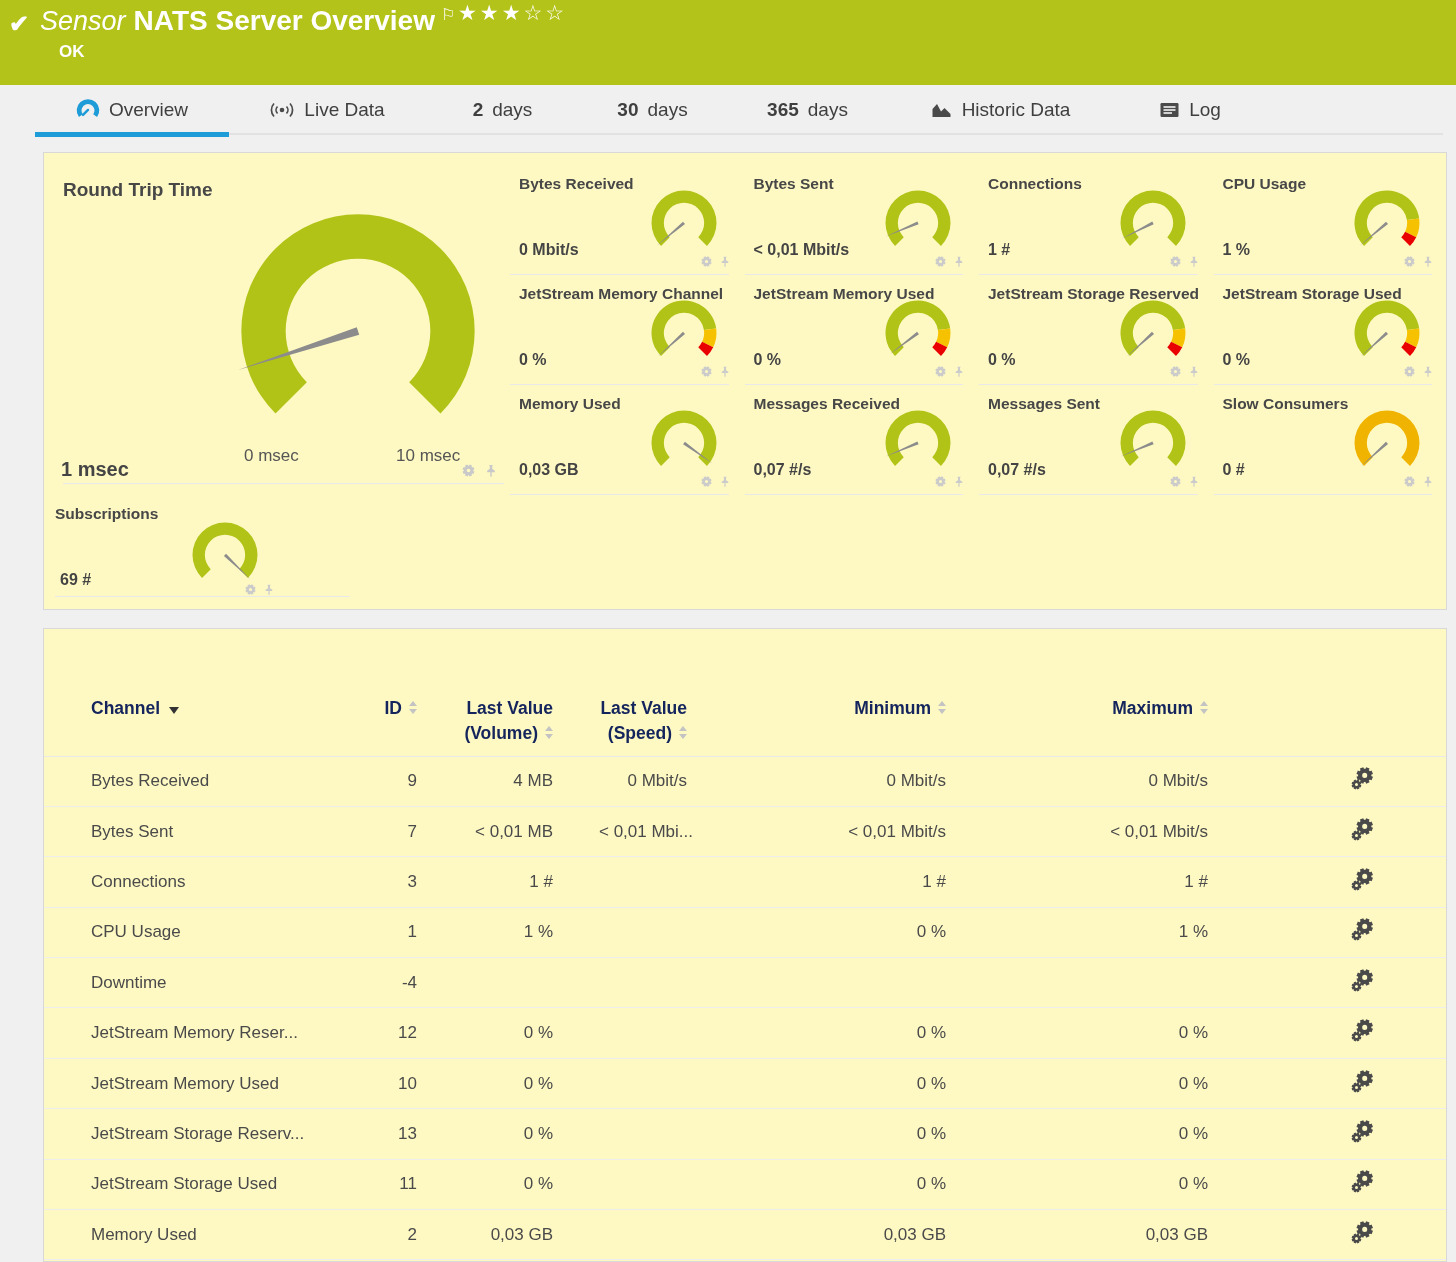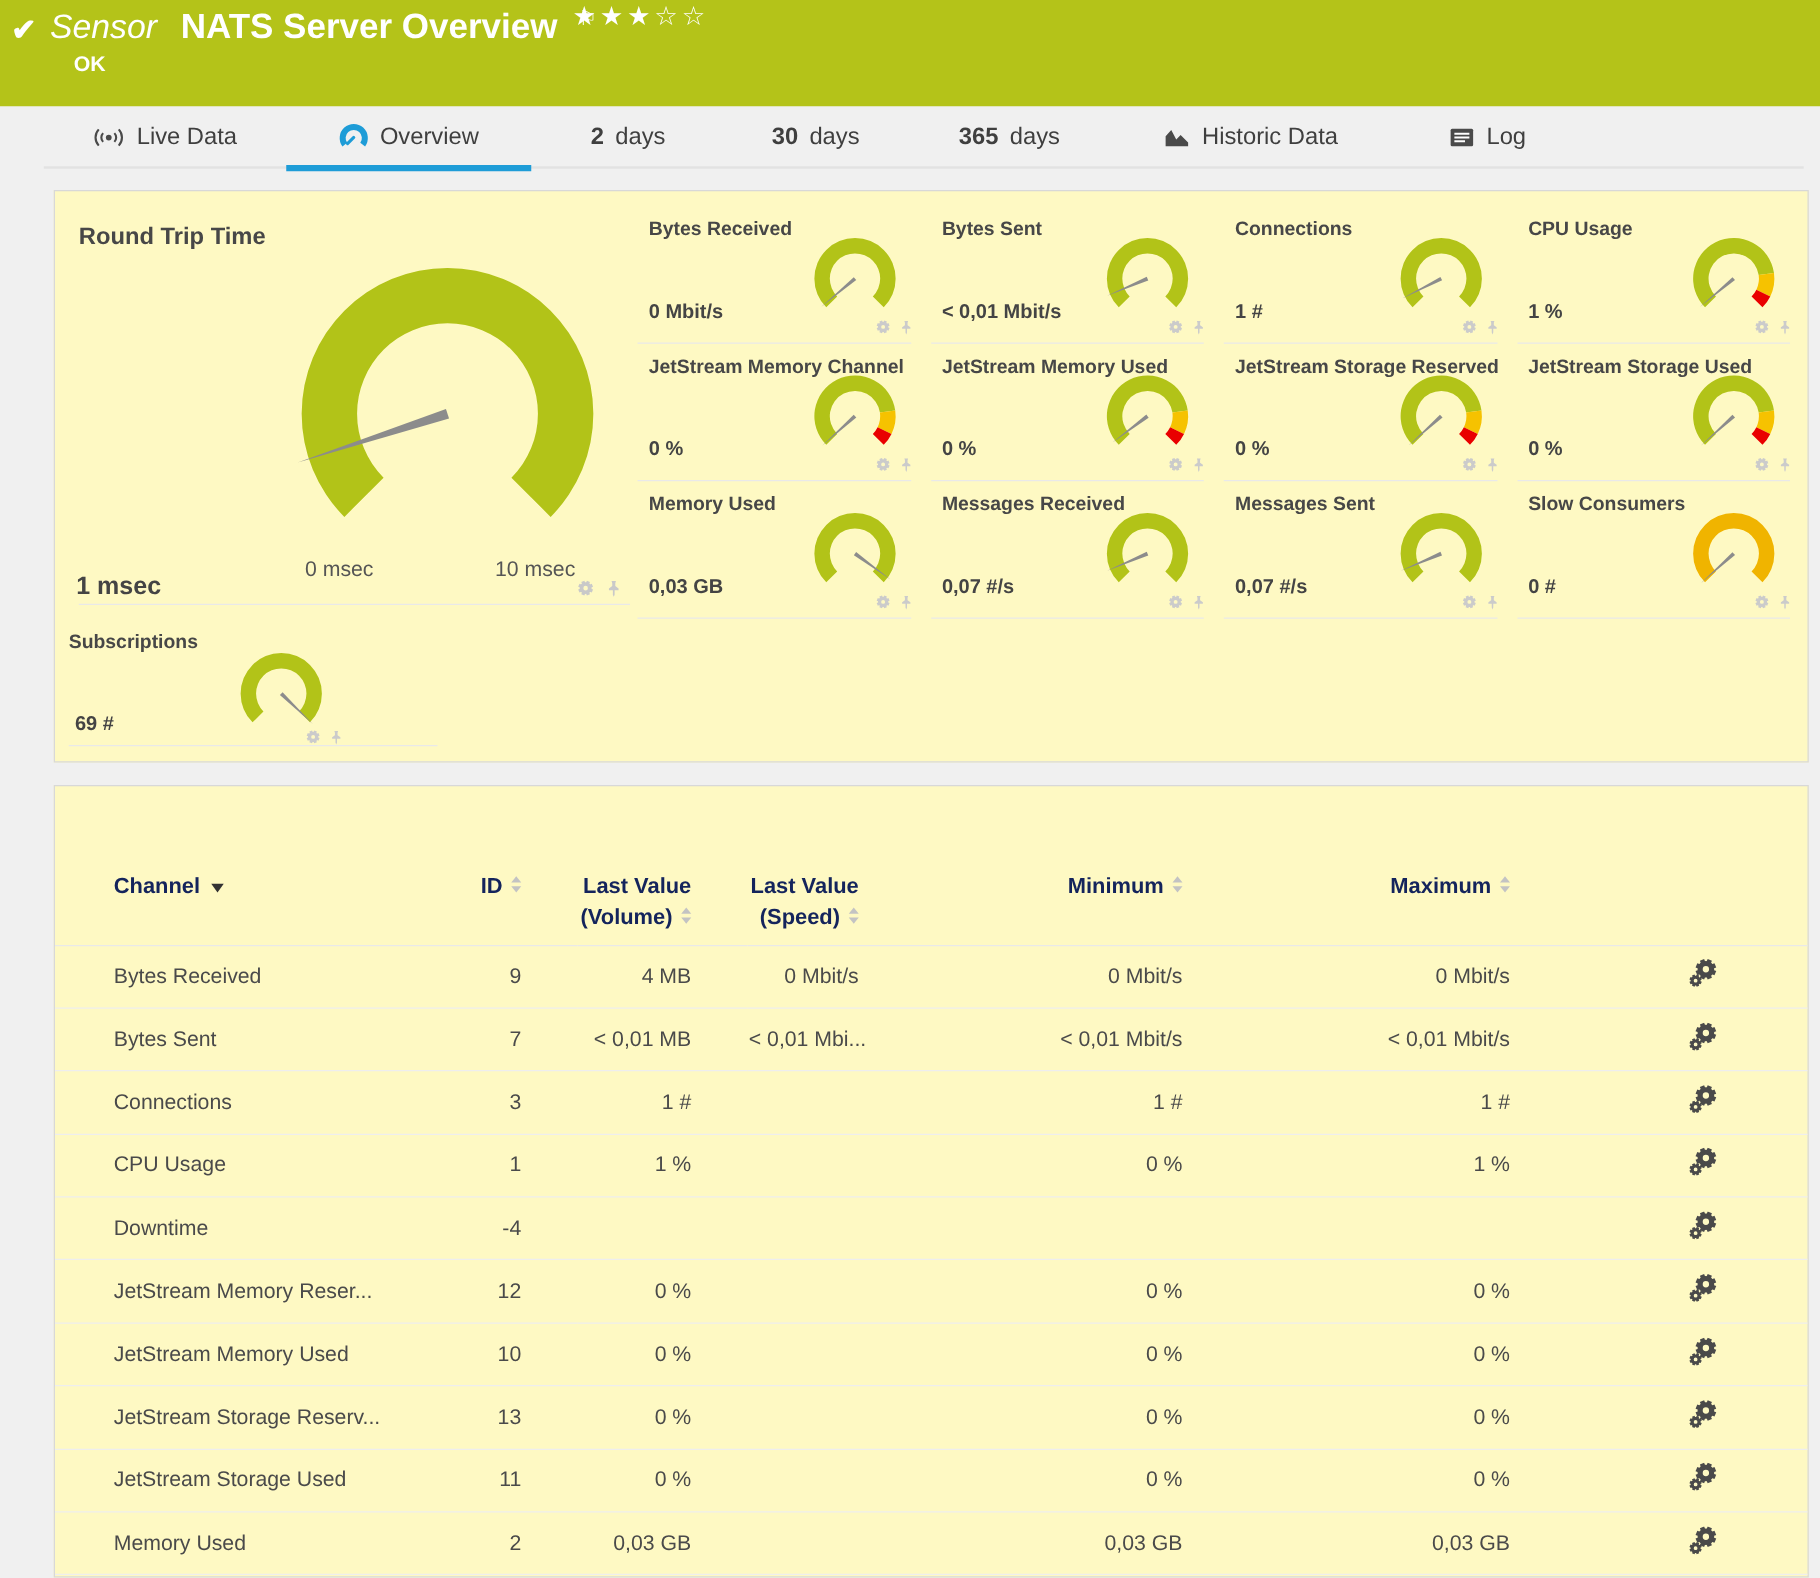--- a/index.html
+++ b/index.html
@@ -5,21 +5,21 @@
   * { box-sizing: border-box; }
   html,body { margin:0; padding:0; }
   body {
     width:1456px; height:1262px; overflow:hidden; position:relative;
     background:#f0f0f0; font-family:"Liberation Sans", sans-serif;
   }
 
   
   .topbar { height:85px; background:#b4c319; position:relative; color:#fff; }
   .topbar .check { position:absolute; left:9px; top:10px; font-size:24px; font-weight:bold; }
-  .sensor-line { position:absolute; left:40px; top:5px; display:flex; align-items:baseline; gap:19px; }
+  .sensor-line { position:absolute; left:40px; top:5px; display:flex; align-items:baseline; gap:8px; }
   .sensor-type { font-style:italic; font-size:27px; }
   .sensor-title { font-weight:700; font-size:28px; }
   .flag { font-size:16px; position:relative; top:-10px; left:-2px; }
   .stars { position:absolute; left:458px; top:1px; font-size:21px; letter-spacing:3px; }
   .status-ok { position:absolute; left:59px; top:42px; font-size:17px; font-weight:700; }
 
   
   .tabs { display:flex; padding-left:35px; height:57px; position:relative; }
   .tabs::before { content:""; position:absolute; left:35px; right:13px; bottom:7px; height:2px; background:#e2e2e2; }
   .tab { display:flex; align-items:center; justify-content:center; gap:9px; font-size:19px;
@@ -90,38 +90,38 @@
   <div class="sensor-line">
     <span class="sensor-type">Sensor</span>
     <span class="sensor-title">NATS Server Overview</span>
     <span class="flag">⚐</span>
   </div>
   <span class="stars">★★★☆☆</span>
   <span class="status-ok">OK</span>
 </div>
 
 <div class="tabs">
+    <div class="tab active">
+      <svg width="24" height="21" viewBox="0 0 24 22">
+        <path d="M4.5 17.5 A9.3 9.3 0 1 1 19.5 17.5" fill="none" stroke="#1e9cd7" stroke-width="5"></path>
+        <line x1="12" y1="11.5" x2="6.8" y2="16.6" stroke="#1e9cd7" stroke-width="2.6" stroke-linecap="round"></line>
+      </svg>
+      <span>Overview</span>
+    </div>
     <div class="tab">
       <svg width="26" height="20" viewBox="0 0 26 20">
         <g fill="none" stroke="#4a4a4a" stroke-width="1.7">
           <path d="M8.5 6.5 a5 5 0 0 0 0 7"></path>
           <path d="M5 3.5 a9.5 9.5 0 0 0 0 13"></path>
           <path d="M17.5 6.5 a5 5 0 0 1 0 7"></path>
           <path d="M21 3.5 a9.5 9.5 0 0 1 0 13"></path>
         </g>
         <circle cx="13" cy="10" r="2.3" fill="#4a4a4a"></circle>
       </svg>
       <span>Live Data</span>
-    </div>
-    <div class="tab active">
-      <svg width="24" height="21" viewBox="0 0 24 22">
-        <path d="M4.5 17.5 A9.3 9.3 0 1 1 19.5 17.5" fill="none" stroke="#1e9cd7" stroke-width="5"></path>
-        <line x1="12" y1="11.5" x2="6.8" y2="16.6" stroke="#1e9cd7" stroke-width="2.6" stroke-linecap="round"></line>
-      </svg>
-      <span>Overview</span>
     </div>
     <div class="tab">
       <span class="num">2</span>
       <span>days</span>
     </div>
     <div class="tab">
       <span class="num">30</span>
       <span>days</span>
     </div>
     <div class="tab">

